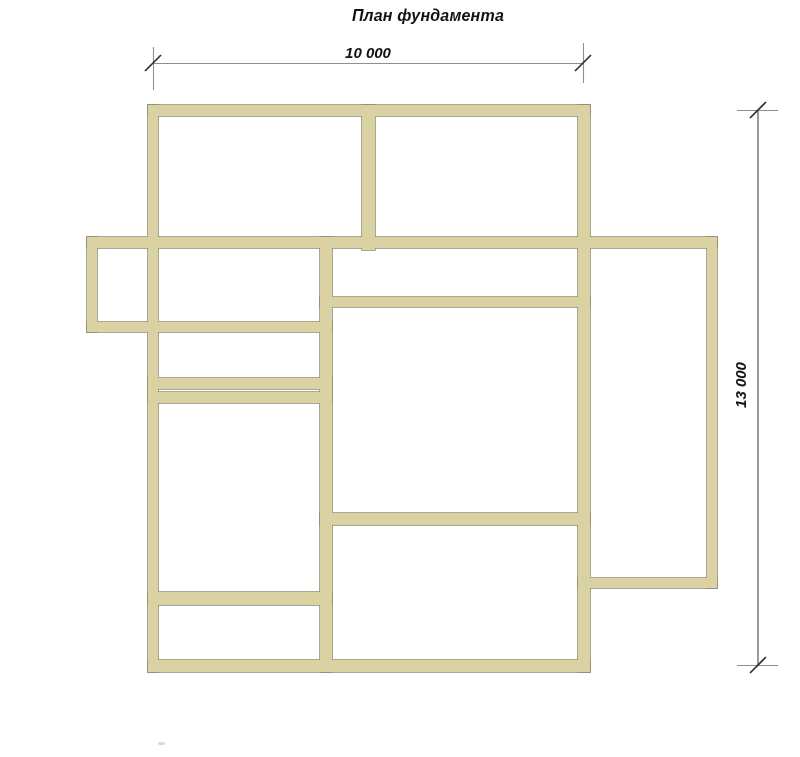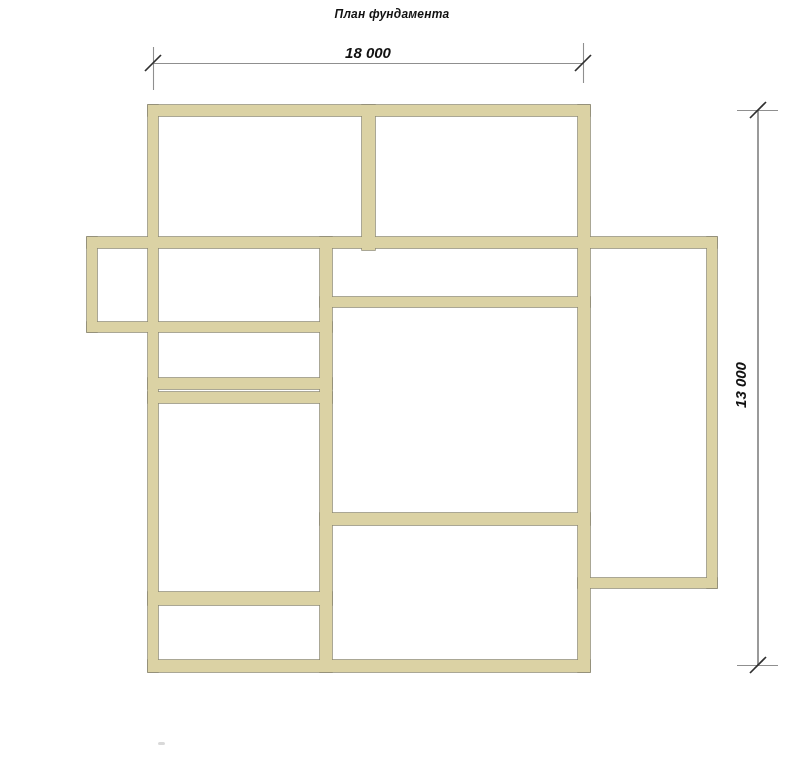--- a/index.html
+++ b/index.html
@@ -16,23 +16,23 @@
   #walls-outline rect { fill:none; stroke:var(--wall-outline,#8e8b73); stroke-width:1.5; }
   #walls-fill rect    { fill:var(--wall-fill,#dbd2a4); }
 
   .dim-line  { stroke:var(--dim-line,#8f8f8f); }
   .dim-main-h { stroke-width:1.2; }
   .dim-main-v { stroke-width:1.8; }
   .dim-ext   { stroke-width:1.1; }
   .tick-slash { stroke:var(--tick-slash,#2f2f2f); stroke-width:1.7; }
 
   .drawing-title {
-    position:absolute; left:292px; top:7px; width:200px;
-    text-align:center;
-    font-size:12px; font-weight:bold; font-style:italic;
+    position:absolute; left:304px; top:7px; width:200px;
+    text-align:right;
+    font-size:16px; font-weight:bold; font-style:italic;
     color:var(--label-text,#111);
     letter-spacing:0.2px;
   }
   .dim-label {
     position:absolute;
     font-size:15px; font-weight:bold; font-style:italic;
     color:var(--label-text,#111);
     text-align:center;
   }
   .dim-label-width { left:318px; top:44px; width:100px; }
@@ -102,18 +102,18 @@
         <rect x="87" y="237" width="10" height="95"></rect>
         <rect x="320" y="237" width="12" height="435"></rect>
         <rect x="362" y="105" width="13" height="145"></rect>
         <rect x="578" y="105" width="12" height="567"></rect>
         <rect x="707" y="237" width="10" height="351"></rect>
       </g>
   </svg>
 
   <div class="drawing-title">План фундамента</div>
 
-  <div class="dim-label dim-label-width">18 000</div>
+  <div class="dim-label dim-label-width">10 000</div>
 
   <div class="dim-label dim-label-height">13 000</div>
 
   <div class="stray-mark"></div>
 </div>
 
 </body></html>

